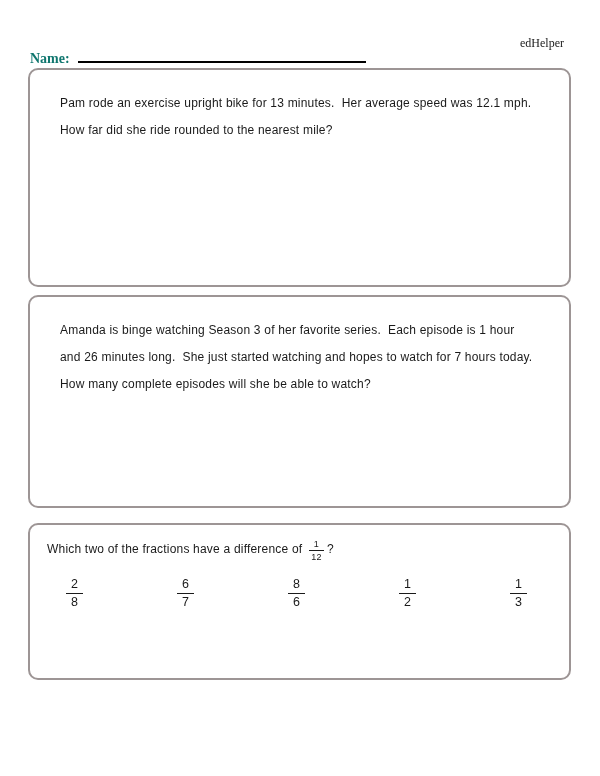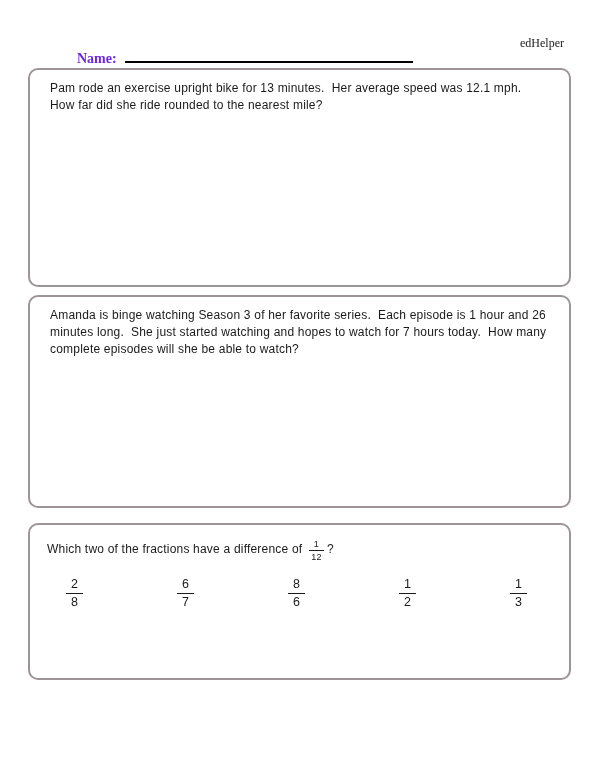--- a/index.html
+++ b/index.html
@@ -26,22 +26,21 @@
   .name-row {
     position: absolute;
     top: 47px;
     left: 30px;
     white-space: nowrap;
   }
   .name-label {
     font-family: "Liberation Serif", serif;
     font-weight: bold;
     font-size: 14px;
-    color: #6d28d9;
-    margin-left: 47px;
+    color: #0f766e;
   }
   .name-line {
     display: inline-block;
     width: 288px;
     height: 14px;
     margin-left: 8px;
     border-bottom: 2px solid #000000;
   }
   .problem-box {
     position: absolute;
@@ -49,24 +48,24 @@
     width: 543px;
     box-sizing: border-box;
     border: 2px solid #9d9595;
     border-radius: 10px;
     background: #ffffff;
   }
   .box-1 { top: 68px;  height: 219px; }
   .box-2 { top: 295px; height: 213px; }
   .box-3 { top: 523px; height: 157px; }
   .problem-text {
-    margin: 3px;
+    margin: 13px;
     padding: 7px 18px 0 17px;
     font-size: 12px;
-    line-height: 17px;
+    line-height: 27px;
     letter-spacing: 0.2px;
     color: #1a1a1a;
     white-space: pre-wrap;
   }
   .question-line {
     margin: 0;
     padding: 13px 18px 0 17px;
     font-size: 12px;
     line-height: 22px;
     letter-spacing: 0.2px;

